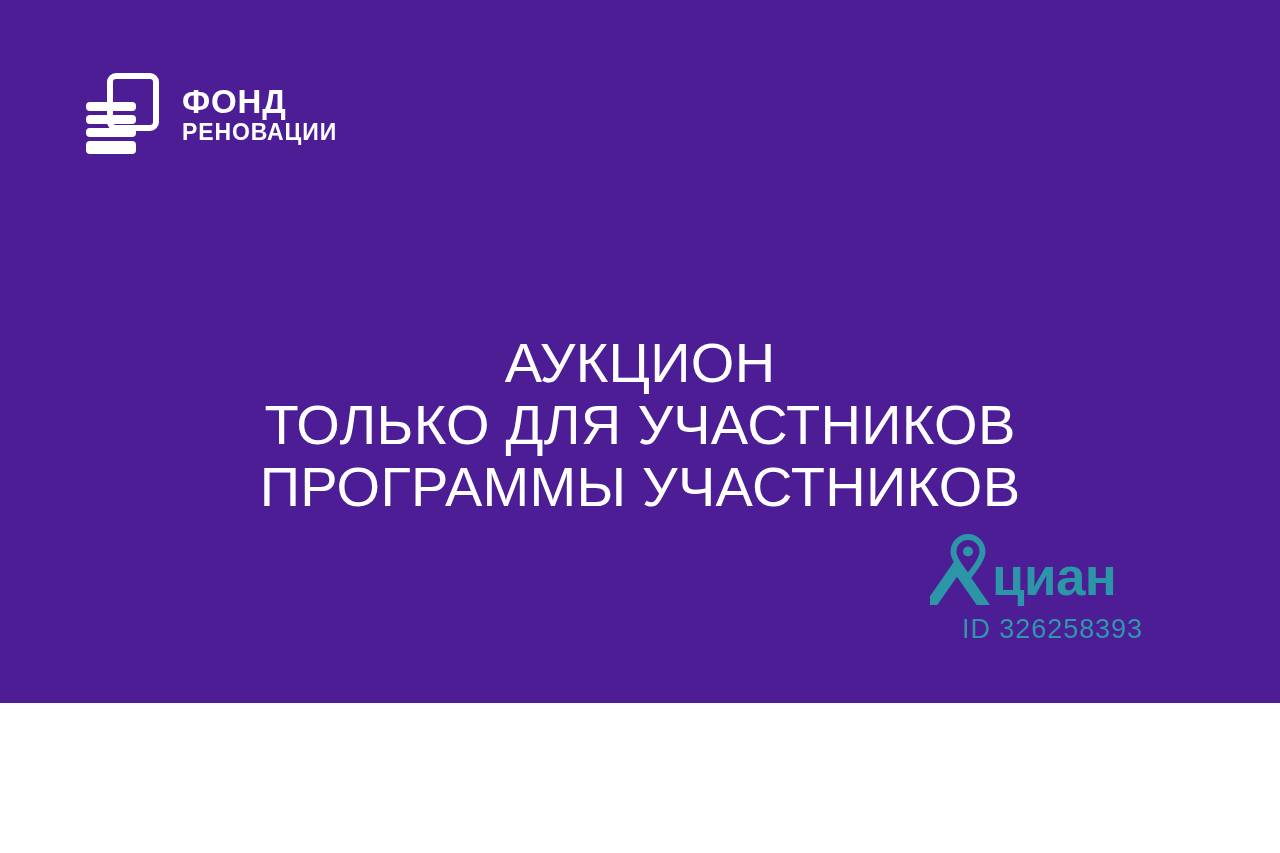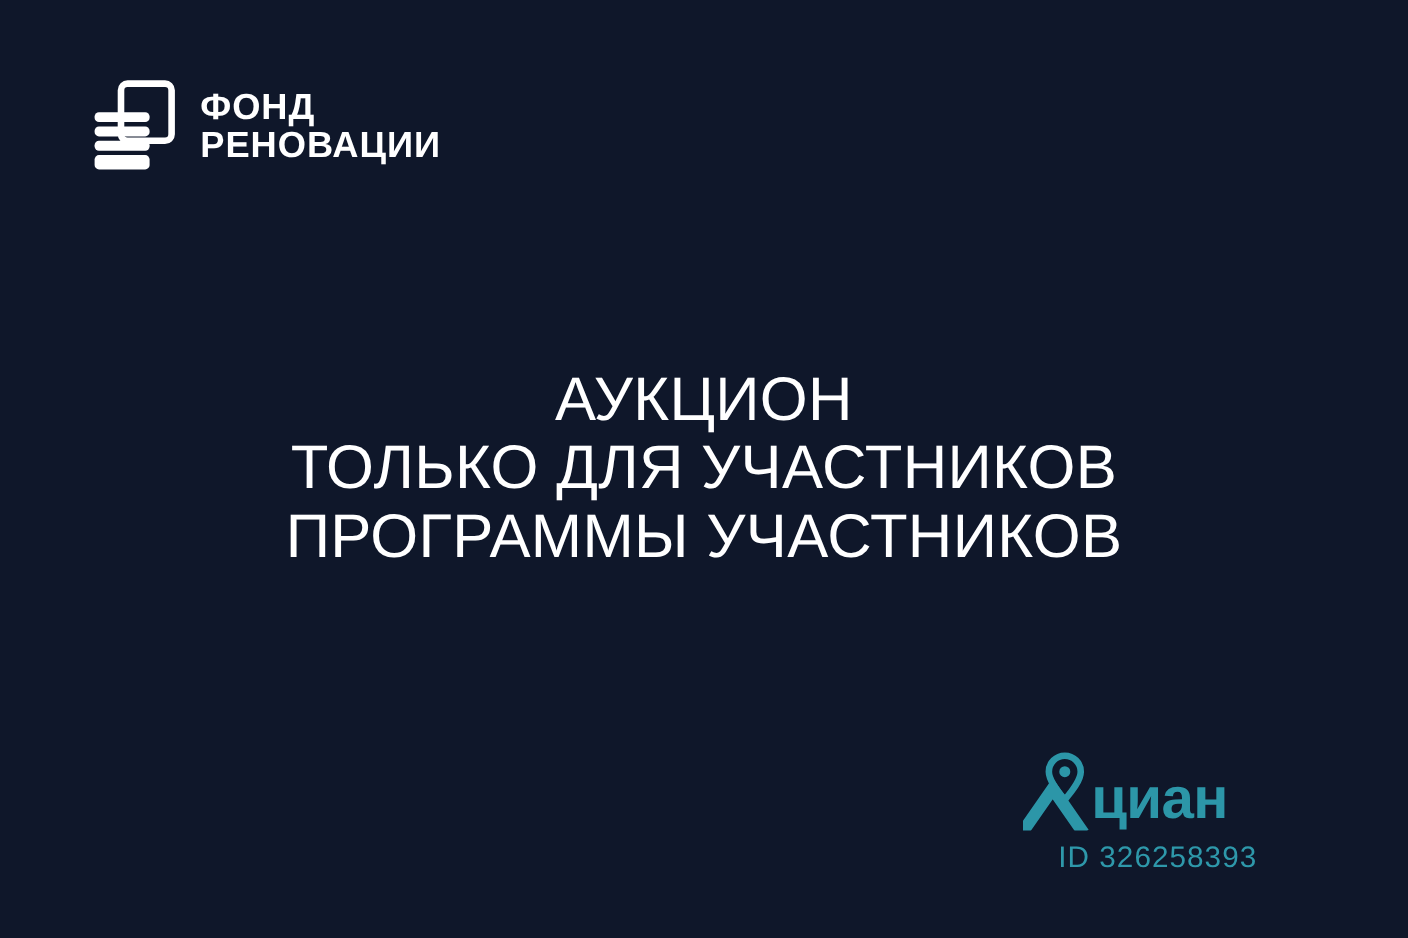--- a/index.html
+++ b/index.html
@@ -10,22 +10,22 @@
   body {
     width: 1280px;
     height: 853px;
     overflow: hidden;
     font-family: "Liberation Sans", "DejaVu Sans", sans-serif;
   }
 
   #slide {
     position: relative;
     width: 1280px;
-    height: 853px;
-    background: #0f172a;
+    height: 703px;
+    background: #4c1d95;
     overflow: hidden;
   }
 
   
   #brand {
     position: absolute;
     left: 82px;
     top: 72px;
     display: flex;
     align-items: center;
@@ -45,21 +45,21 @@
     justify-content: center;
     color: #ffffff;
     font-weight: bold;
     letter-spacing: 0.055em;
     line-height: 1.06;
   }
   .brand-line-1 {
     font-size: 33px;
   }
   .brand-line-2 {
-    font-size: 33px;
+    font-size: 23px;
   }
 
   
   #headline {
     position: absolute;
     left: 0;
     right: 0;
     top: 332px;
     text-align: center;
     color: #ffffff;

